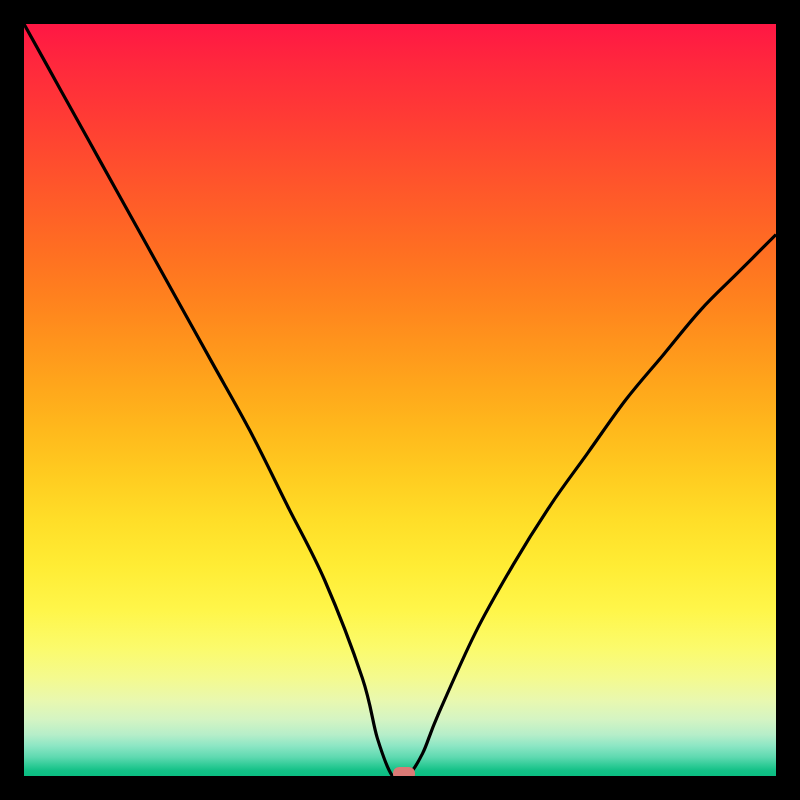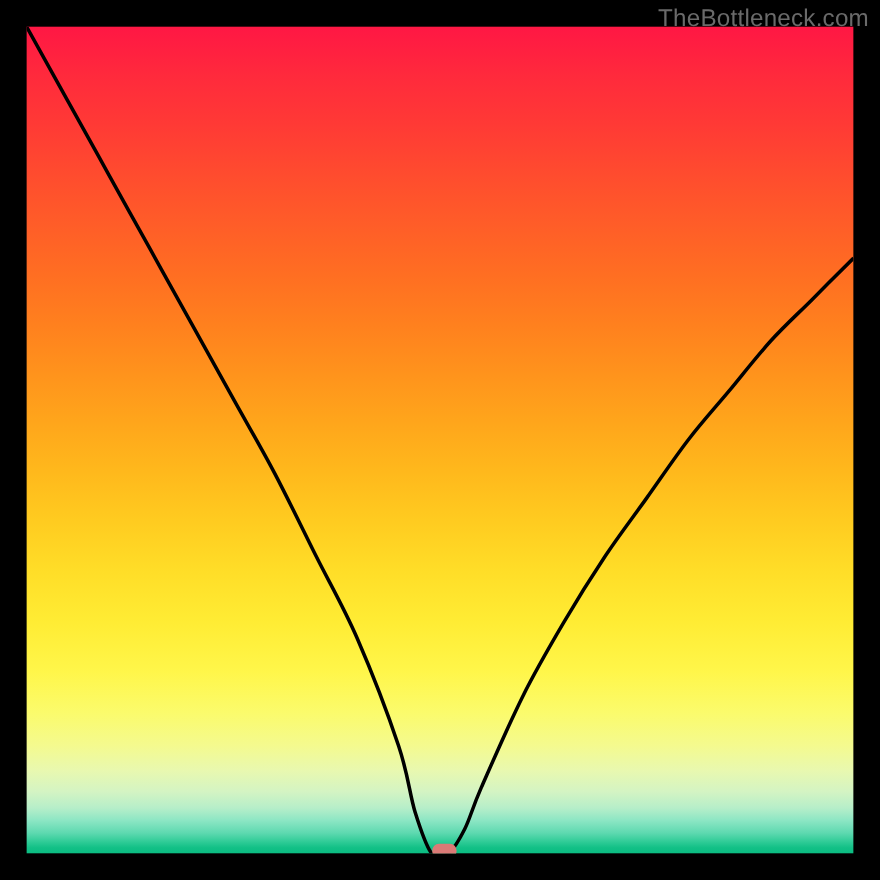--- a/index.html
+++ b/index.html
@@ -83,21 +83,20 @@
     width: 22px;
     height: 13px;
     border-radius: 6px;
     background: #db7a76;
   }
 </style>
 </head>
 <body>
 
 <div class="frame">
-  <div class="watermark">TheBottleneck.com</div>
 
   <div class="plot-area">
     <div class="bg-gradient"></div>
 
     <svg class="curve" viewBox="0 0 752 752" preserveAspectRatio="none">
       <path d="M 0.0 0.0 C 6.3 11.3, 25.1 45.1, 37.6 67.7 C 50.1 90.2, 62.7 112.8, 75.2 135.4 C 87.7 157.9, 100.3 180.5, 112.8 203.0 C 125.3 225.6, 137.9 248.2, 150.4 270.7 C 162.9 293.3, 175.5 315.8, 188.0 338.4 C 200.5 361.0, 213.1 382.3, 225.6 406.1 C 238.1 429.9, 250.7 456.2, 263.2 481.3 C 275.7 506.3, 288.3 527.7, 300.8 556.5 C 313.3 585.3, 329.6 627.9, 338.4 654.2 C 347.2 680.6, 348.4 698.1, 353.4 714.4 C 358.5 730.7, 363.5 745.7, 368.5 752.0 C 373.5 758.3, 378.5 755.8, 383.5 752.0 C 388.5 748.2, 393.5 739.5, 398.6 729.4 C 403.6 719.4, 404.8 711.9, 413.6 691.8 C 422.4 671.8, 438.7 634.2, 451.2 609.1 C 463.7 584.1, 476.3 562.7, 488.8 541.4 C 501.3 520.1, 513.9 500.1, 526.4 481.3 C 538.9 462.5, 551.5 446.2, 564.0 428.6 C 576.5 411.1, 589.1 392.3, 601.6 376.0 C 614.1 359.7, 626.7 345.9, 639.2 330.9 C 651.7 315.8, 664.3 299.5, 676.8 285.8 C 689.3 272.0, 701.9 260.7, 714.4 248.2 C 726.9 235.6, 745.7 216.8, 752.0 210.6"></path>
     </svg>
 
     <div class="marker" style="left: 368.76px; top: 743px;"></div>
   </div>

